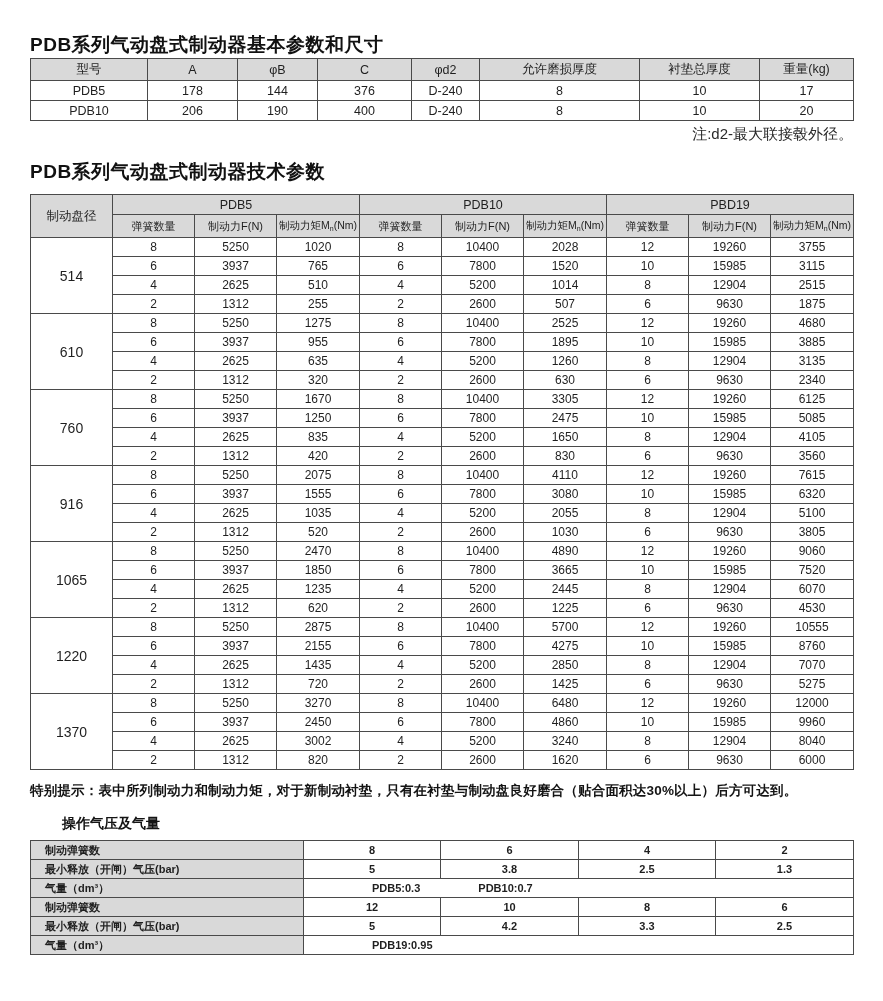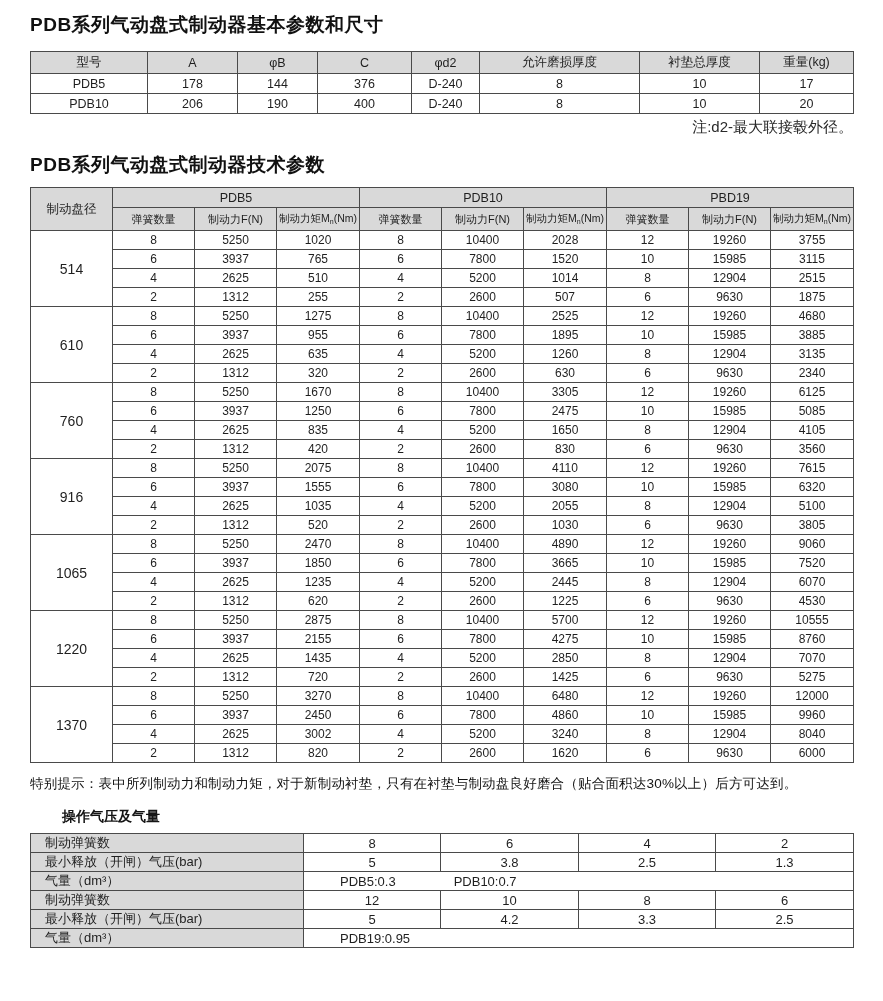--- a/index.html
+++ b/index.html
@@ -12,21 +12,21 @@
     overflow: hidden;
   }
   .content { padding: 0 30px; }
 
   h1.sec-title {
     font-size: 19px;
     font-weight: 700;
     letter-spacing: 0.5px;
     color: #111;
   }
-  .title-basic { padding-top: 12px; margin-bottom: 13px; }
+  .title-basic { padding-top: 32px; }
   .title-tech  { margin-top: 15px; margin-bottom: 9px; }
 
   table {
     border-collapse: collapse;
     width: 823px;
     table-layout: fixed;
     border: 1.5px solid #3f3f3f;
   }
   th, td {
     border: 1px solid #4a4a4a;
@@ -56,45 +56,45 @@
   .tech-table .sub-row th { height: 23px; font-size: 11px; }
   .tech-table .sub-row th.torque-th { font-size: 10.5px; }
   .tech-table td { height: 19px; font-size: 12px; padding: 0 2px; }
   .tech-table td.diam-cell { font-size: 14px; }
   sub.torque-sub { font-size: 7px; vertical-align: -2px; }
 
   
   .special-note {
     margin-top: 12px;
     font-size: 13.5px;
-    font-weight: 400;
+    font-weight: 700;
     color: #141414;
     letter-spacing: 0.2px;
   }
   .pressure-heading {
     margin-top: 15px;
     margin-bottom: 7px;
     font-size: 14px;
     font-weight: 700;
     color: #141414;
     margin-left: 32px;
   }
 
   
-  .pressure-table td { height: 19px; font-size: 13px; }
+  .pressure-table td { height: 19px; font-size: 11px; font-weight: bold; }
   .pressure-table td.lbl-cell {
     text-align: left;
     padding-left: 14px;
     background: #d9d9d9;
   }
   .pressure-table td.merged-cell { text-align: left; }
   .merged-inner {
     display: flex;
     gap: 58px;
-    padding-left: 36px;
+    padding-left: 68px;
     align-items: center;
   }
 </style>
 </head>
 <body>
 
 <div class="content">
 
   <h1 class="sec-title title-basic">PDB系列气动盘式制动器基本参数和尺寸</h1>
 

